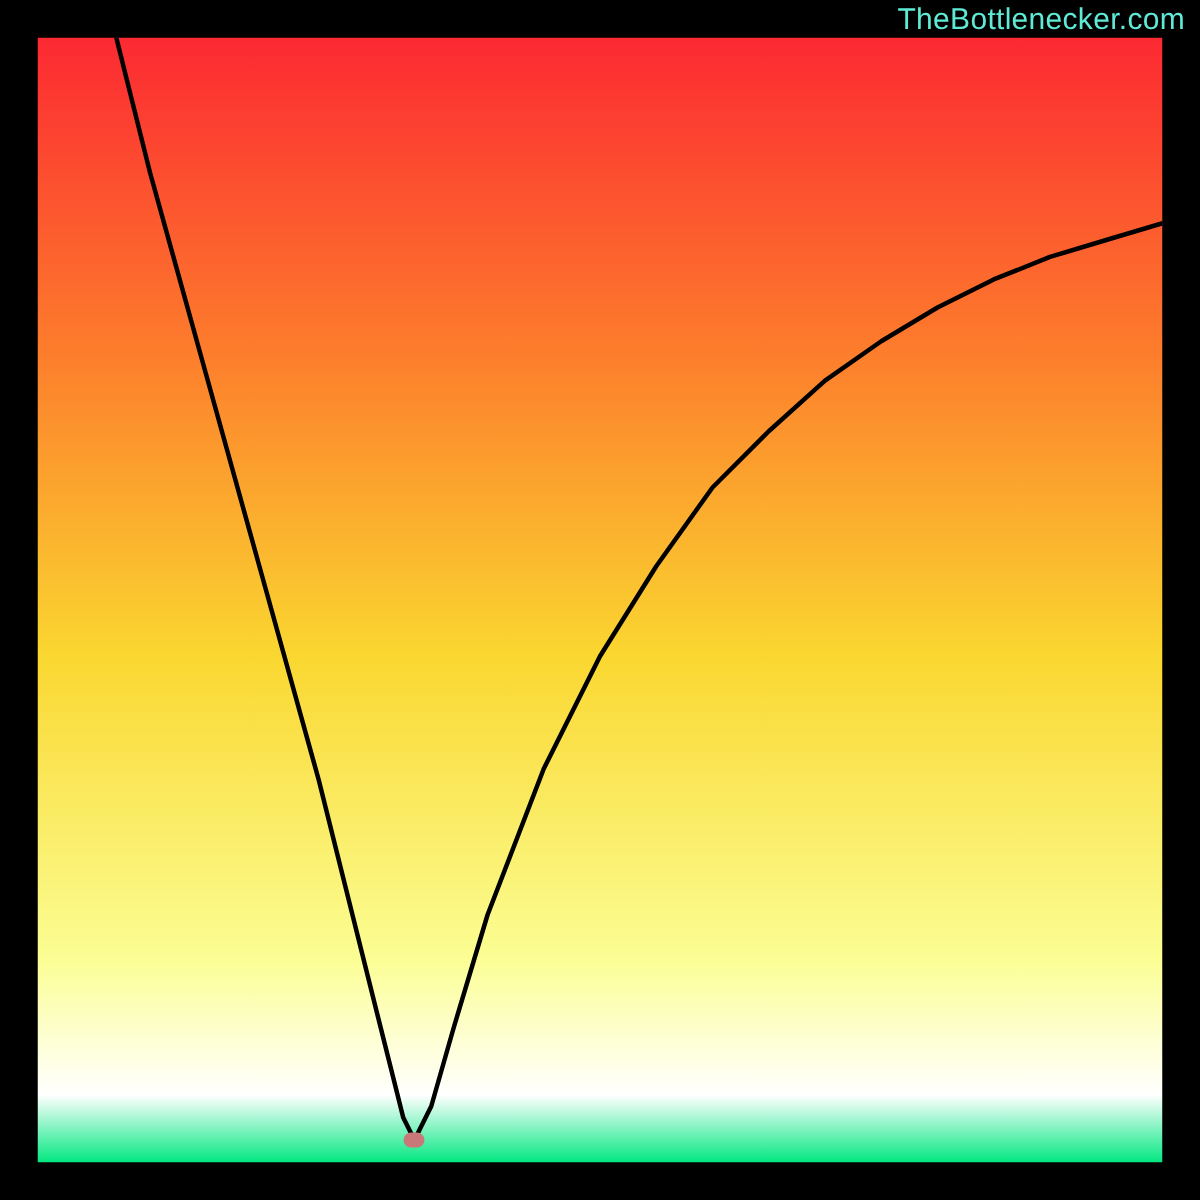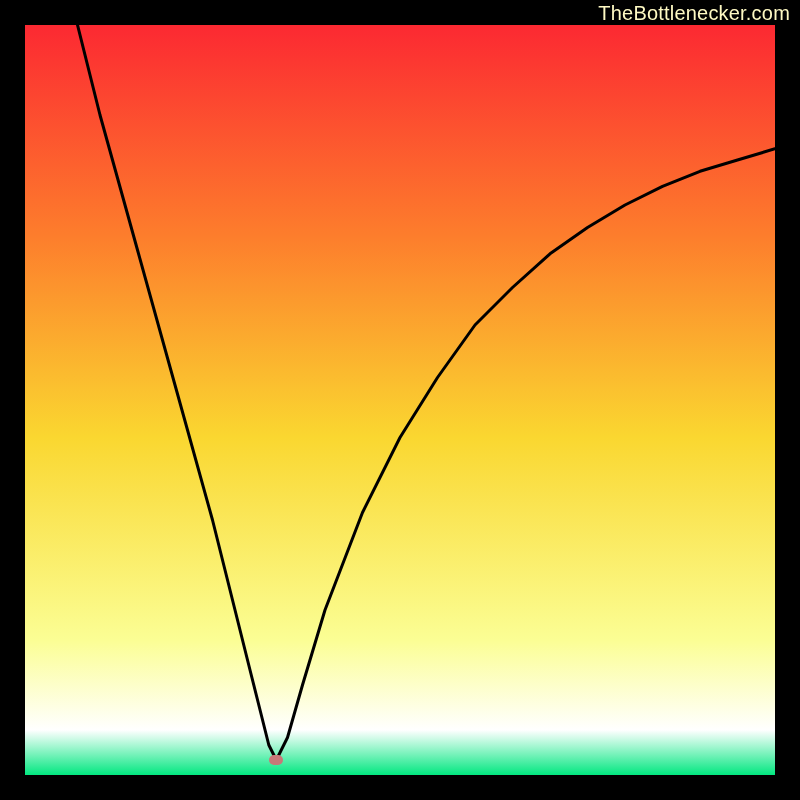--- a/index.html
+++ b/index.html
@@ -12,21 +12,21 @@
     height: 800px;
     position: relative;
     background: #000;
   }
   .attribution {
     position: absolute;
     top: 2px;
     right: 10px;
     font-family: Arial, Helvetica, sans-serif;
     font-size: 20px;
-    color: #fef9c3;
+    color: #5eead4;
     font-weight: 500;
     z-index: 10;
     letter-spacing: 0.2px;
   }
   .plot {
     position: absolute;
     left: 25px;
     top: 25px;
     width: 750px;
     height: 750px;

